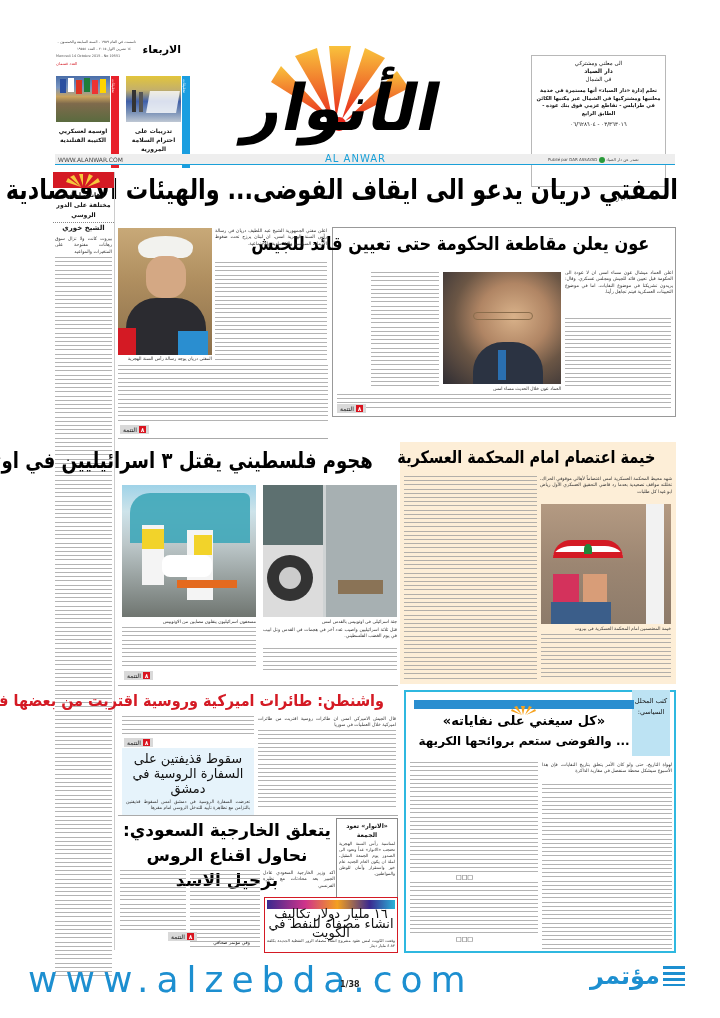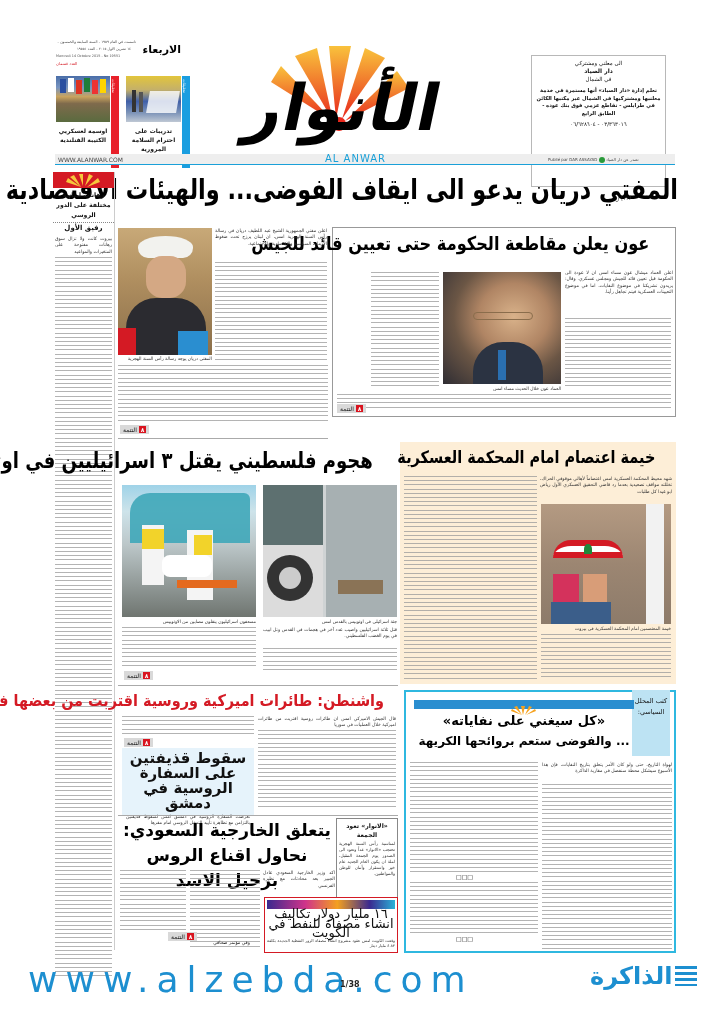--- a/index.html
+++ b/index.html
@@ -105,21 +105,21 @@
         <g transform="translate(31,15)" fill="#f6c63c">
           <polygon points="-3,0 -14,-10 -10,-12"></polygon>
           <polygon points="-1,-1 -5,-13 -1,-13"></polygon>
           <polygon points="1,-1 5,-13 9,-11"></polygon>
           <polygon points="3,0 14,-9 16,-5"></polygon>
           <polygon points="-3,0 -18,-5 -16,-9"></polygon>
         </g>
       </svg>
   </div>
   <div class="rtl" style="font-size:6.2px;font-weight:bold;line-height:10px;text-align:center;padding:2px 1px;border-bottom:1px dotted #888">رهانات لبنانية مختلفة على الدور الروسي</div>
-  <div style="font-size:7px;font-weight:bold;text-align:center;line-height:11px;direction:rtl">رفيق الأول</div>
+  <div style="font-size:7px;font-weight:bold;text-align:center;line-height:11px;direction:rtl">الشيخ خوري</div>
   <div class="txt" style="padding:2px 2px 0">بيروت كانت ولا تزال سوق رهانات مفتوحة على المتغيرات والمواعيد</div>
   <div class="lines" style="margin:2px;height:720px"></div>
 </div>
 
 <div class="abs" style="left:332px;top:227px;width:344px;height:190px;border:1px solid #999">
   <div class="head" style="font-size:19px;line-height:30px;transform:scaleX(0.85);transform-origin:center top">عون يعلن مقاطعة الحكومة حتى تعيين قائد للجيش</div>
   <div class="abs photo" style="left:110px;top:44px;width:118px;height:112px;background:radial-gradient(ellipse at 60% 40%,#d9b28a 0,#b08564 35%,#6b5645 60%,#2f2d33 100%)">
     <div style="position:absolute;left:30px;top:70px;width:70px;height:42px;background:#2b3342;border-radius:30px 30px 0 0"></div>
     <div style="position:absolute;left:55px;top:78px;width:8px;height:30px;background:#2a6fb0"></div>
     <div style="position:absolute;left:30px;top:40px;width:60px;height:8px;border:1px solid #8a6d4c;border-radius:4px"></div>
@@ -200,21 +200,21 @@
 <div class="abs head" style="left:118px;top:690px;width:280px;font-size:16px;line-height:22px;color:#d41a24;transform:scaleX(0.9);transform-origin:center top">واشنطن: طائرات اميركية وروسية اقتربت من بعضها فوق سوريا</div>
 <div class="abs txt" style="left:258px;top:716px;width:138px">قال الجيش الاميركي امس ان طائرات روسية اقتربت من طائرات اميركية خلال العمليات في سوريا</div>
 <div class="abs lines" style="left:258px;top:730px;width:138px;height:80px"></div>
 <div class="abs lines" style="left:122px;top:716px;width:132px;height:20px"></div>
 <div class="abs cont" style="left:124px;top:738px">
   <span class="n">٨</span>
   <span>التتمة</span>
 </div>
 
 <div class="abs" style="left:122px;top:748px;width:132px;height:68px;background:#e6f3fb">
-  <div class="rtl bold" style="font-size:15px;line-height:15px;text-align:center;padding:3px 0;font-weight:700">سقوط قذيفتين على السفارة الروسية في دمشق</div>
+  <div class="rtl bold" style="font-size:13px;line-height:15px;text-align:center;padding:3px 0;font-weight:400">سقوط قذيفتين على السفارة الروسية في دمشق</div>
   <div class="txt" style="padding:0 4px">تعرضت السفارة الروسية في دمشق امس لسقوط قذيفتين بالتزامن مع تظاهرة تأييد للتدخل الروسي امام مقرها</div>
 </div>
 
 <div class="abs" style="left:118px;top:815px;width:280px;border-top:1px solid #aaa"></div>
 <div class="abs head" style="left:118px;top:818px;width:218px;font-size:17px;line-height:25px;white-space:normal;transform:none;letter-spacing:-0.8px">يتعلق الخارجية السعودي: نحاول اقناع الروس برحيل الاسد</div>
 <div class="abs txt" style="left:263px;top:870px;width:72px">اكد وزير الخارجية السعودي عادل الجبير بعد محادثات مع نظيره الفرنسي</div>
 <div class="abs lines" style="left:190px;top:870px;width:70px;height:80px"></div>
 <div class="abs lines" style="left:120px;top:870px;width:66px;height:60px"></div>
 <div class="abs cont" style="left:168px;top:932px">
   <span class="n">٨</span>
@@ -254,15 +254,15 @@
   <div class="abs lines" style="left:136px;top:92px;width:130px;height:166px"></div>
   <div class="abs lines" style="left:4px;top:70px;width:128px;height:110px"></div>
   <div class="abs" style="left:50px;top:181px;font-size:6px">□□□</div>
   <div class="abs lines" style="left:4px;top:190px;width:128px;height:52px"></div>
   <div class="abs" style="left:50px;top:243px;font-size:6px">□□□</div>
 </div>
 
 <div class="abs" style="left:28px;top:955px;font-size:36px;letter-spacing:8px;color:#1d8fd0;line-height:50px;font-family:'DejaVu Sans',sans-serif">www.alzebda.com</div>
 <div class="abs" style="left:340px;top:980px;font-size:8px;font-weight:bold;color:#222">1/38</div>
 <div class="abs" style="left:590px;top:962px;display:flex;align-items:center;gap:3px">
-  <span style="font-size:24px;font-weight:900;color:#1d8fd0;direction:rtl">الذاكرة</span>
+  <span style="font-size:24px;font-weight:900;color:#1d8fd0;direction:rtl">مؤتمر</span>
   <span style="display:inline-block;width:22px;height:20px;background:repeating-linear-gradient(to bottom,#1d8fd0 0,#1d8fd0 3px,transparent 3px,transparent 6px)"></span>
 </div>
 
 </body></html>

